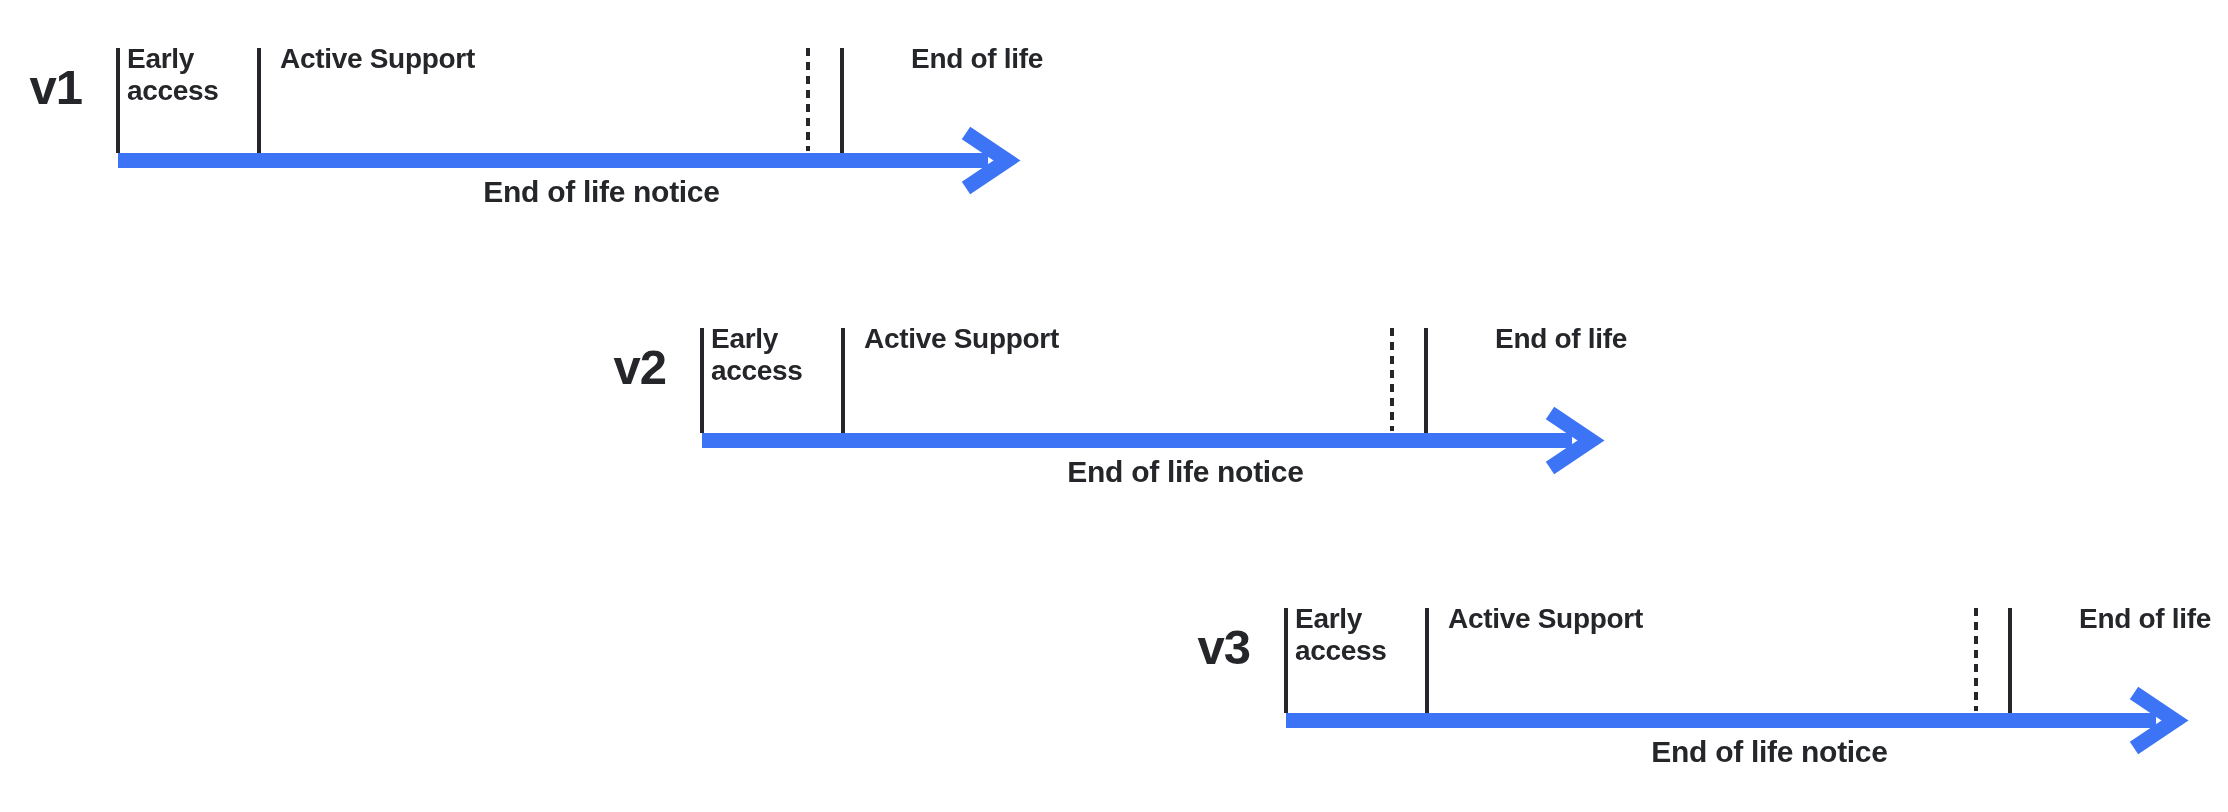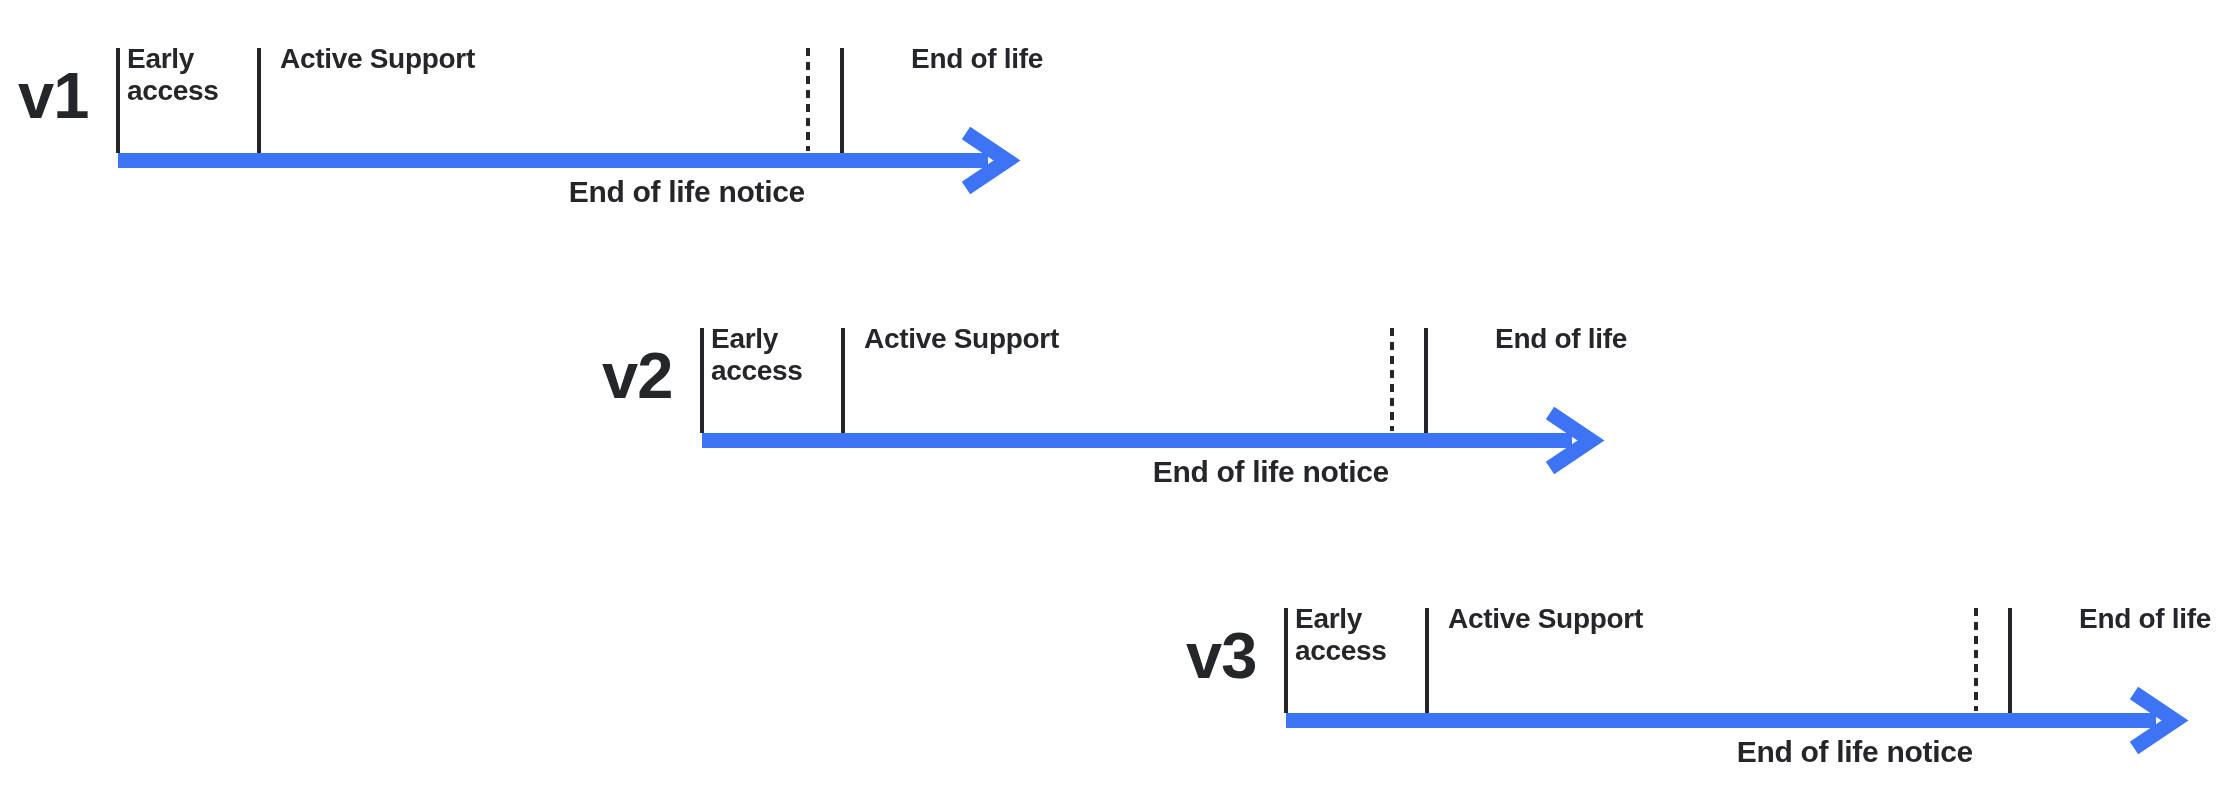--- a/index.html
+++ b/index.html
@@ -17,21 +17,21 @@
   }
   .timeline{
     position:absolute;
     width:1020px;height:170px;
   }
   .version{
     position:absolute;
     left:0;top:16px;
     width:64px;
     text-align:right;
-    font-size:65px;
+    font-size:49px;
     font-weight:bold;
     line-height:1;
     letter-spacing:-1px;
     color:var(--ink);
   }
   .tick{
     position:absolute;
     top:1px;
     width:4px;height:105px;
     background:var(--ink);
@@ -77,21 +77,21 @@
     stroke:var(--blue);
     stroke-width:15;
     stroke-linecap:butt;
     stroke-linejoin:miter;
     stroke-miterlimit:10;
   }
   .notice{
     position:absolute;
     left:380px;top:128px;
     width:407px;
-    text-align:right;
+    text-align:center;
     font-size:30px;
     font-weight:bold;
     letter-spacing:-0.3px;
     white-space:nowrap;
     color:var(--ink);
   }
 </style>
 </head>
 <body>
 

